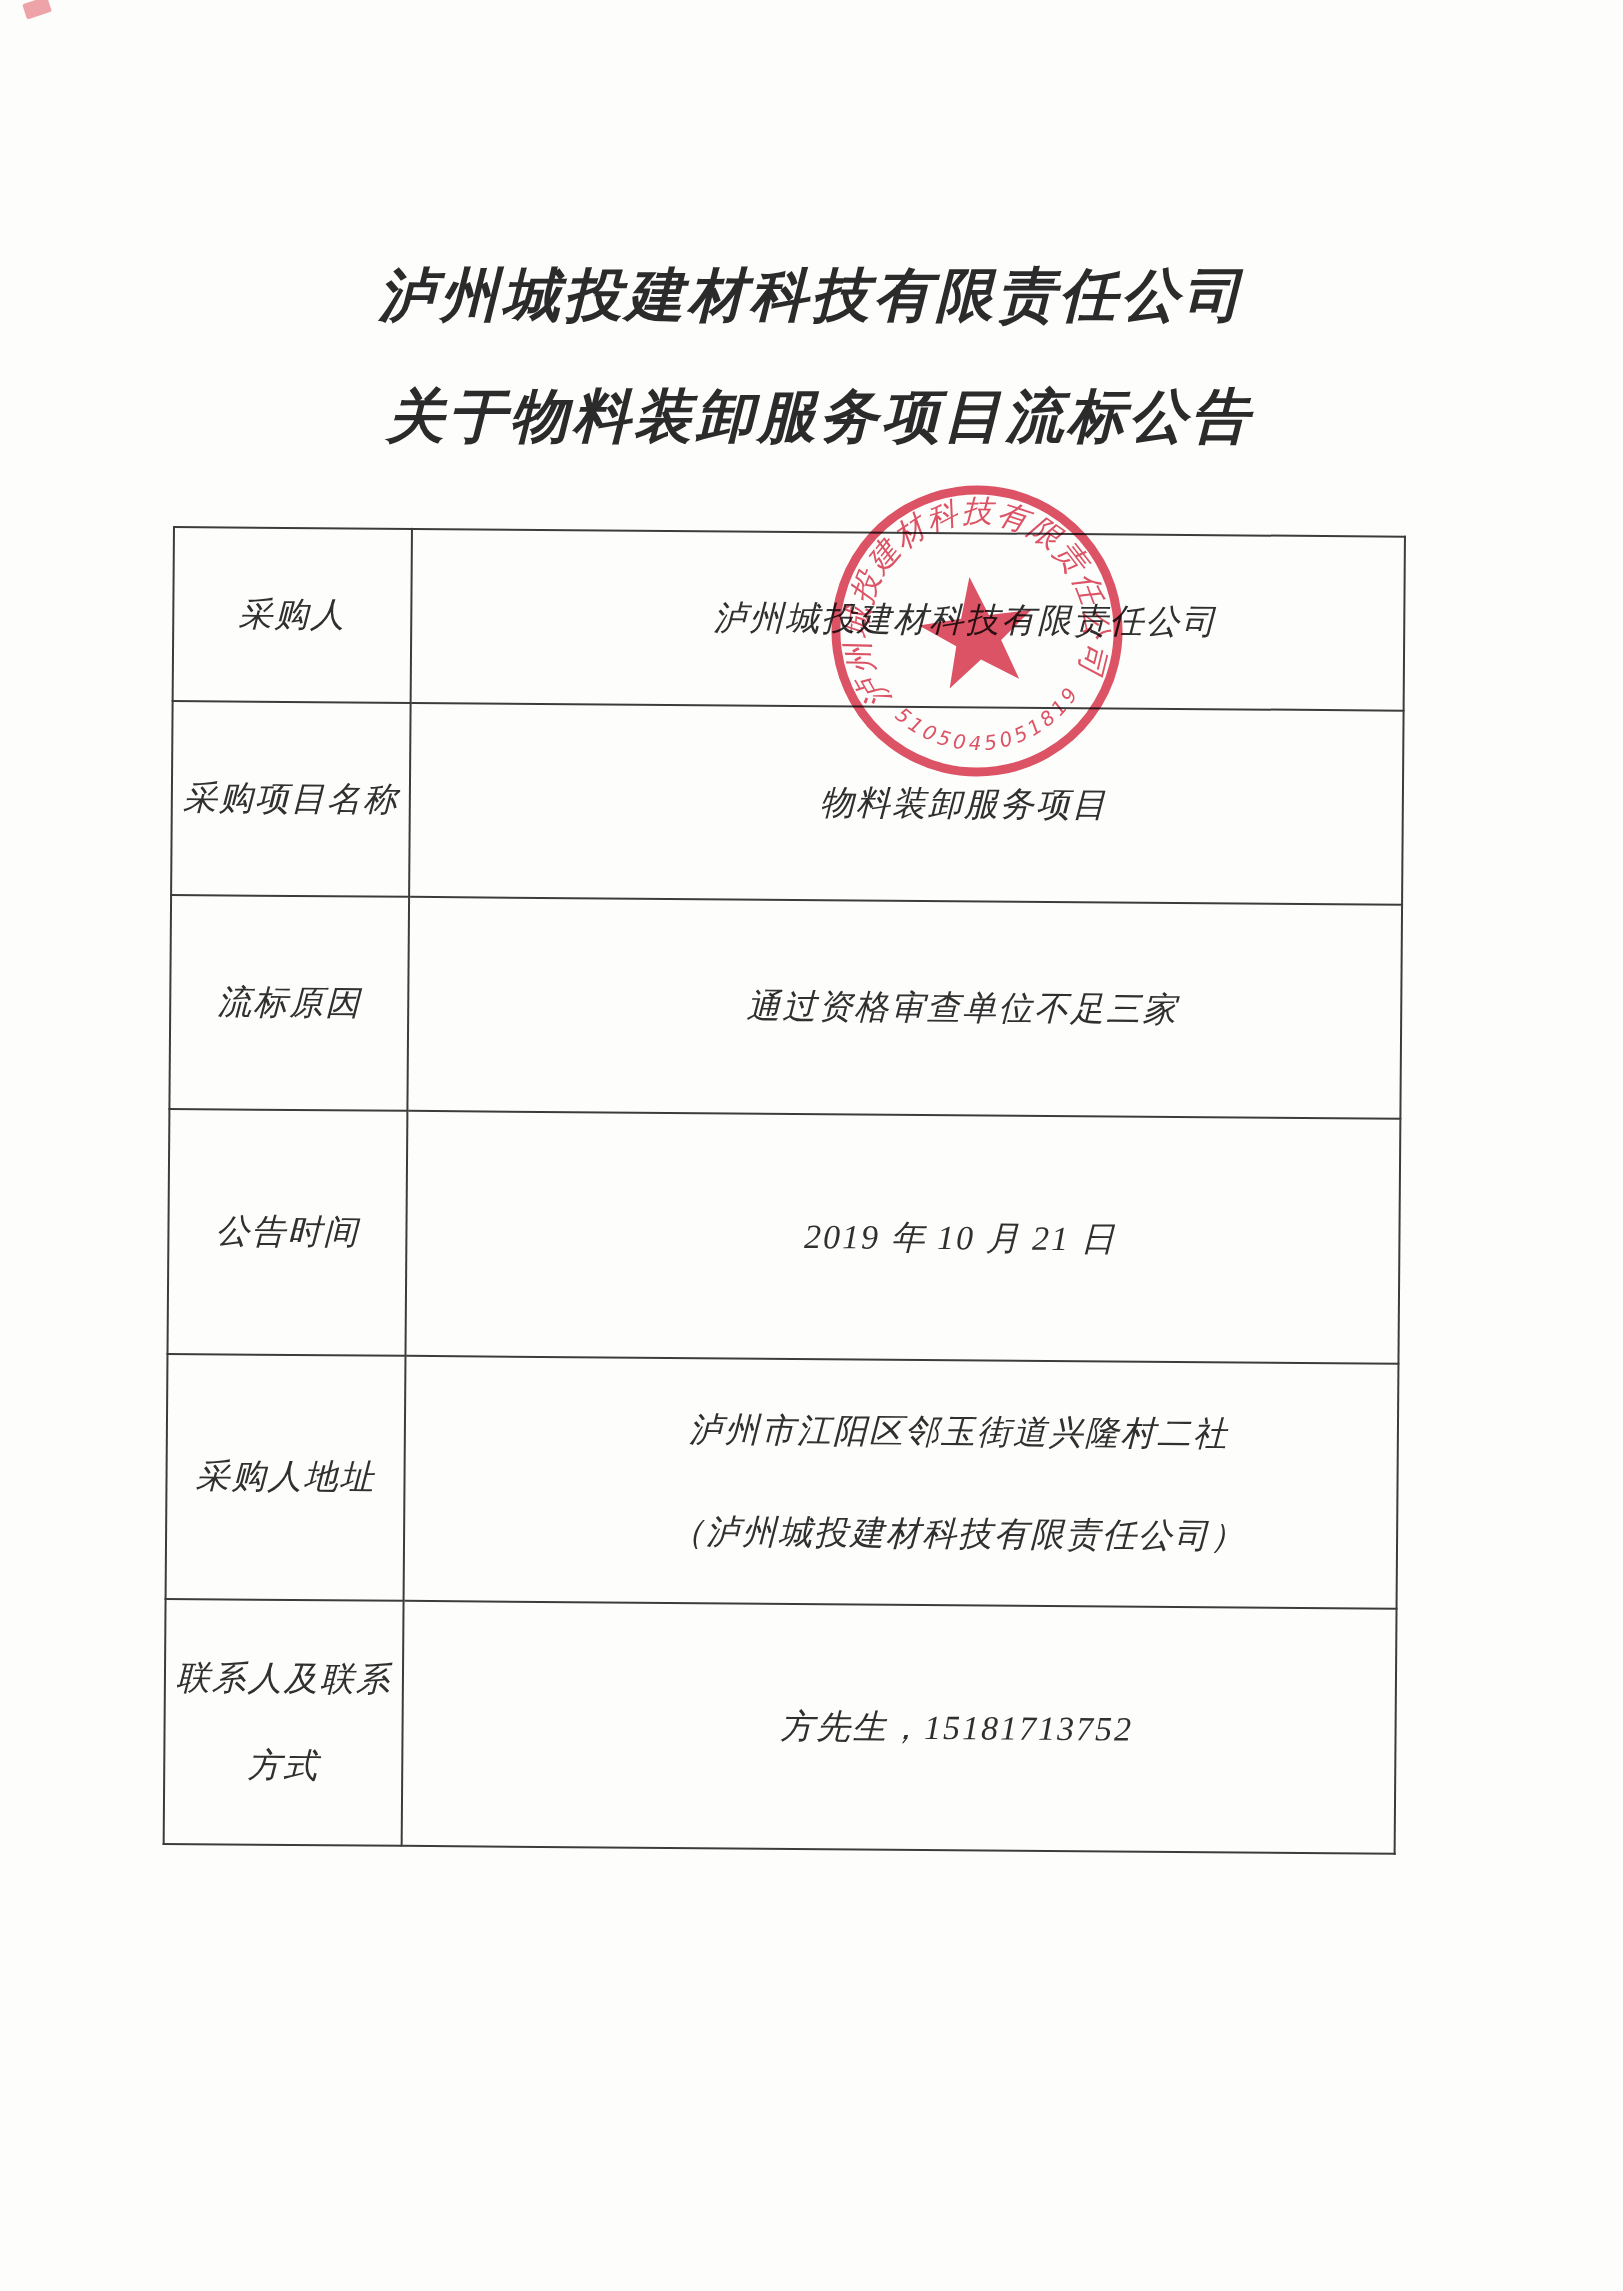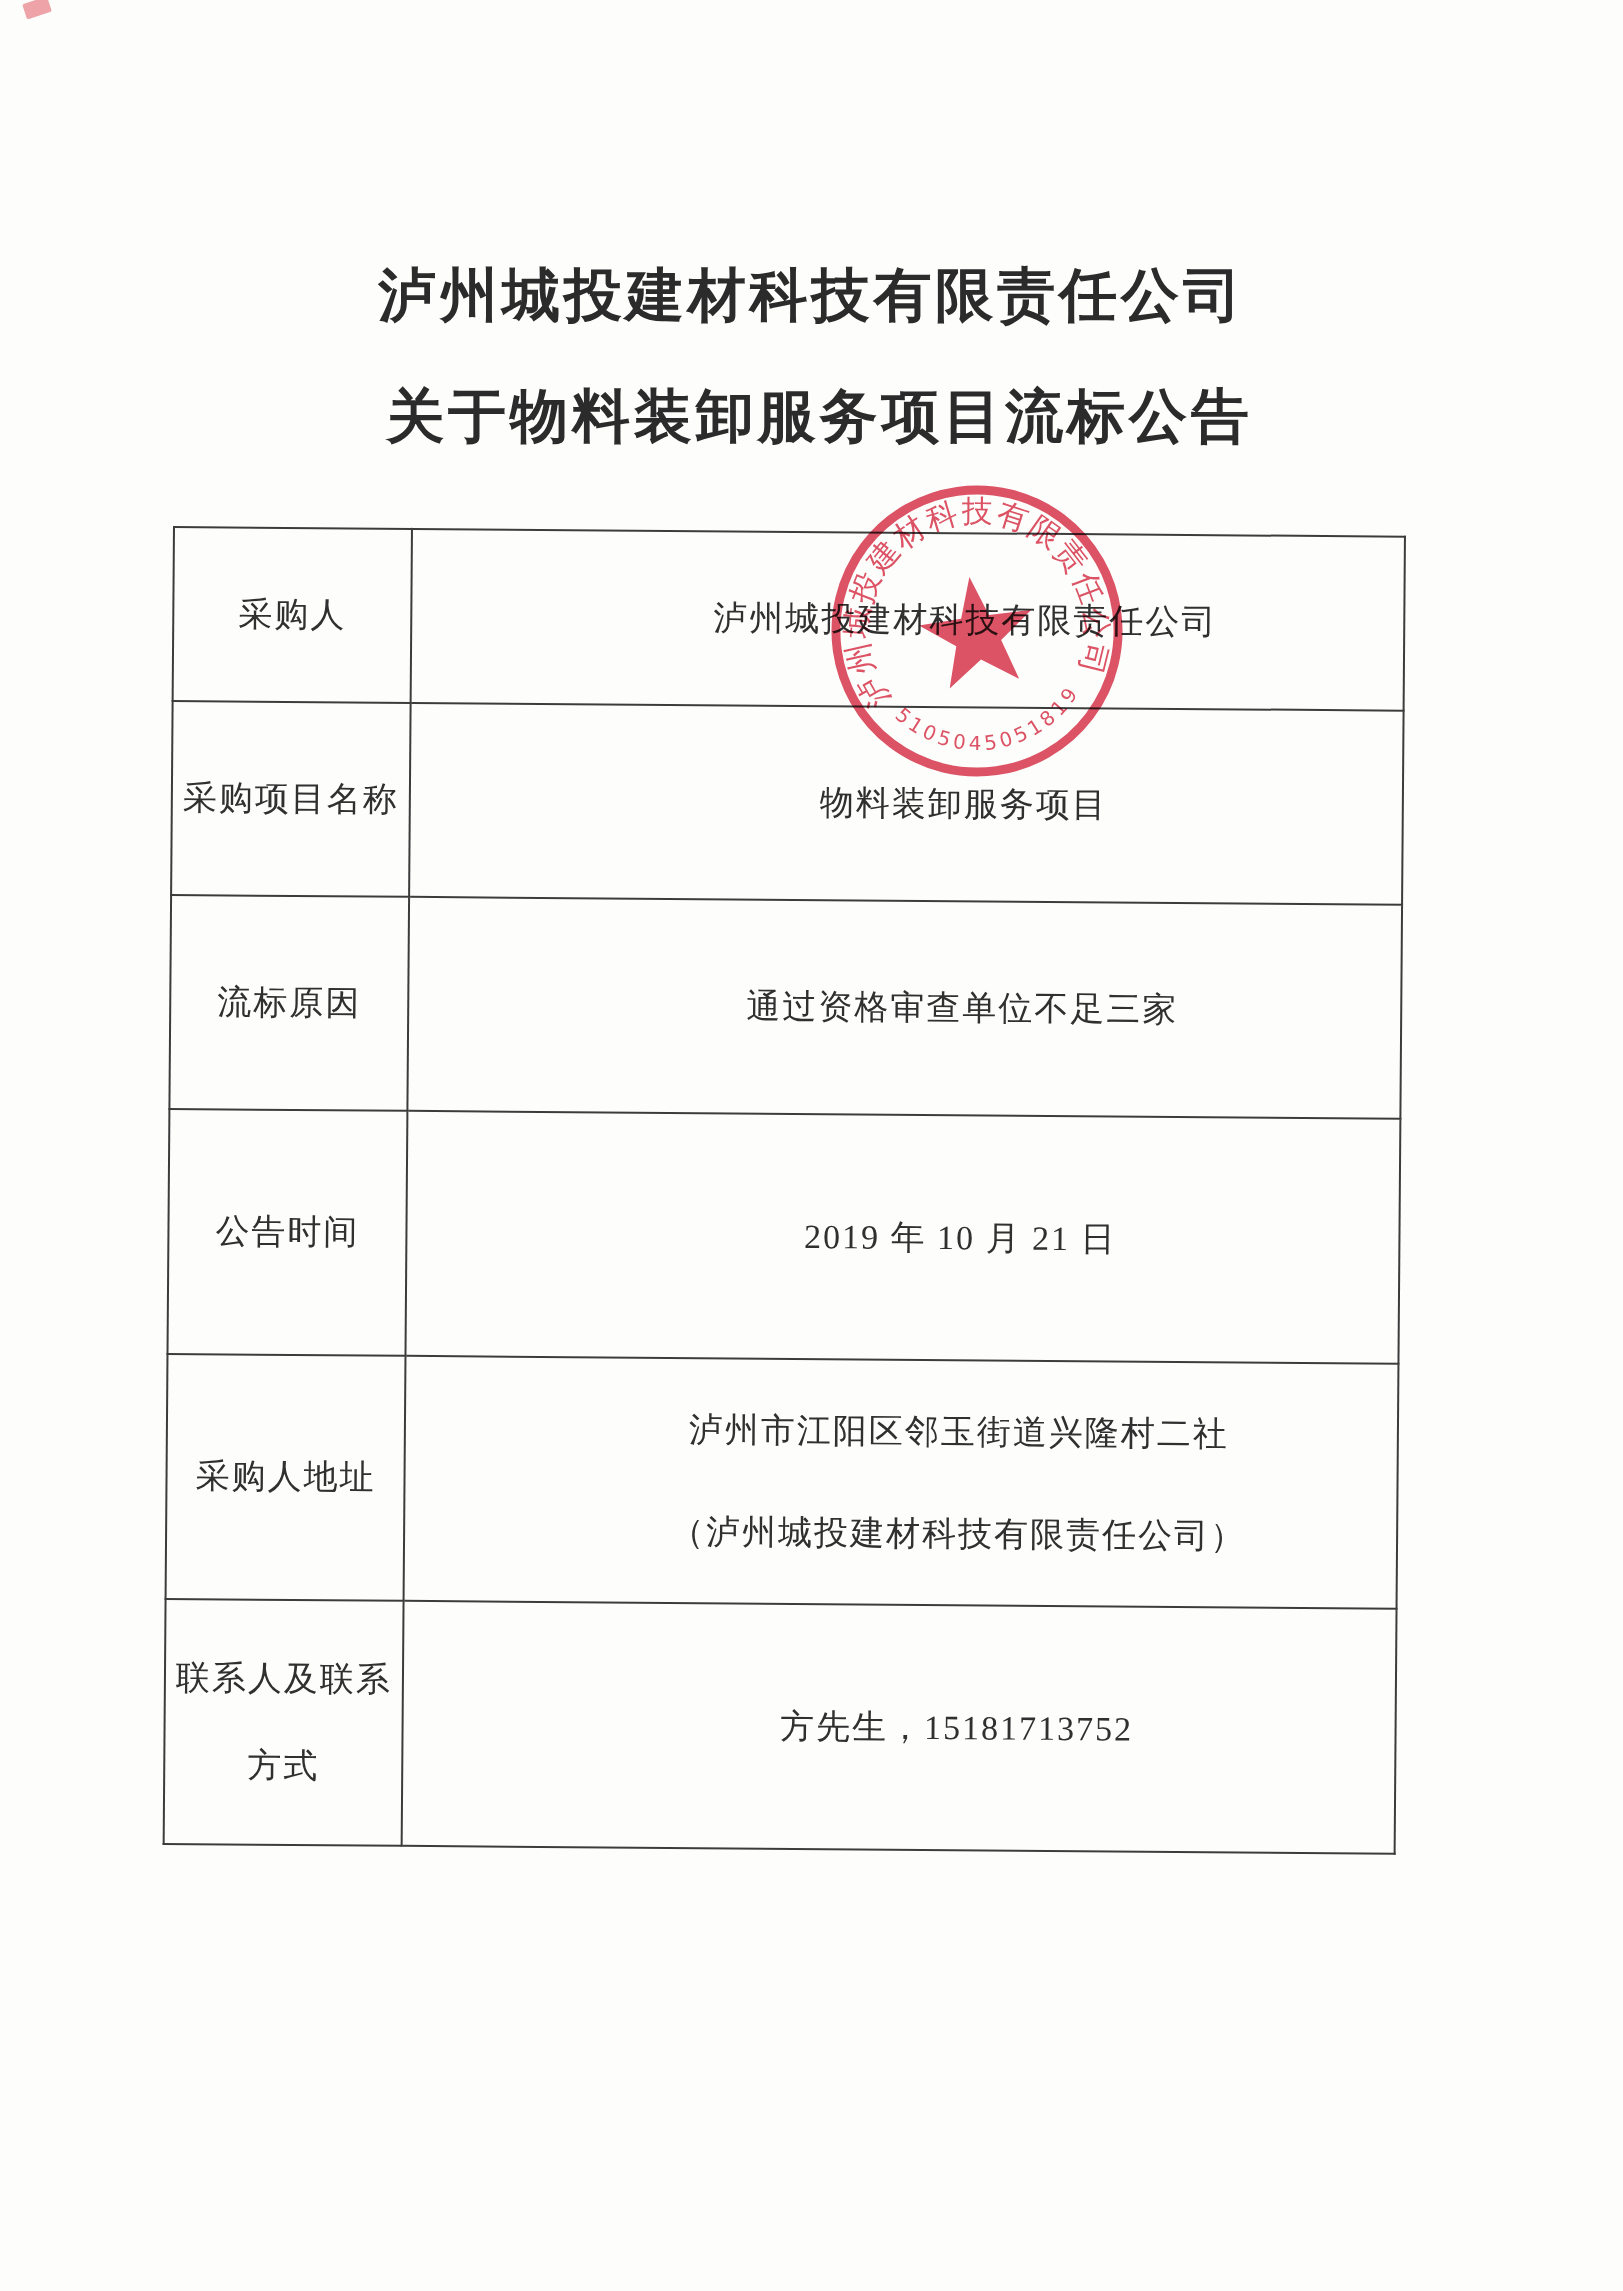--- a/index.html
+++ b/index.html
@@ -4,21 +4,21 @@
 <style>
   html,body{margin:0;padding:0;}
   body{
     width:1623px;height:2292px;
     background:#fdfdfc;
     font-family:"Liberation Serif","DejaVu Serif",serif;
     color:#2f2f2f;
     position:relative;
     overflow:hidden;
   }
-  .page{position:absolute;inset:0;}
+  .page{position:absolute;inset:0;font-style:italic;}
 
   
   .artifact-red{
     position:absolute;left:23.5px;top:0;width:25.5px;height:15.7px;
     background:#e05a60;opacity:.55;border-radius:2px;
     transform:rotate(-18deg);
   }
 
   .doc-title{
     position:absolute;left:0;width:100%;

